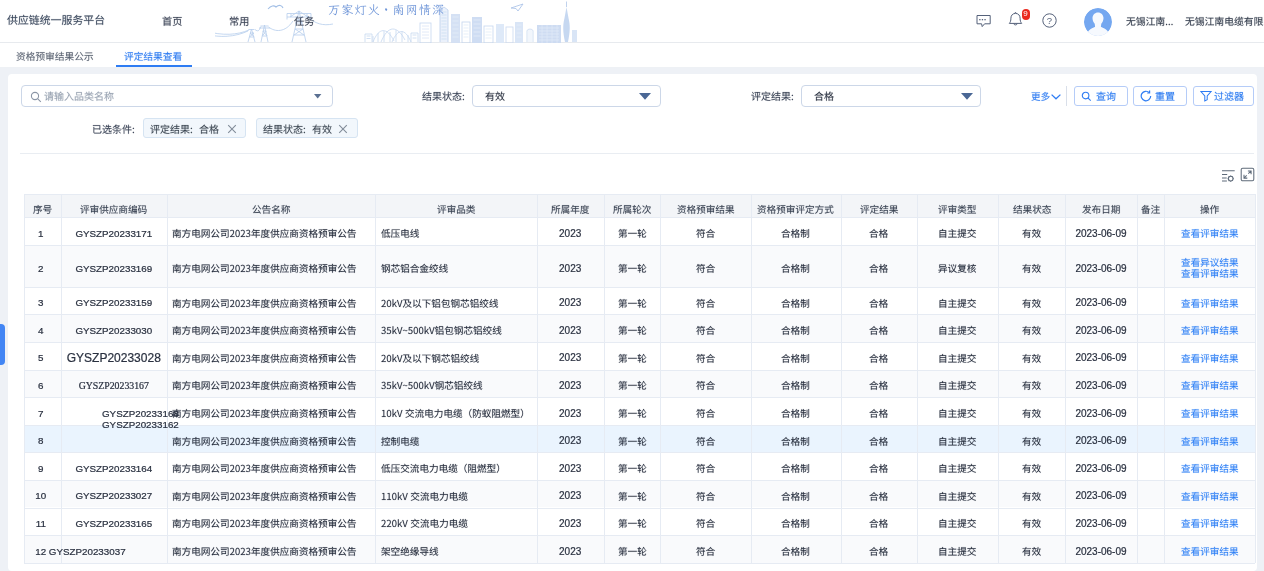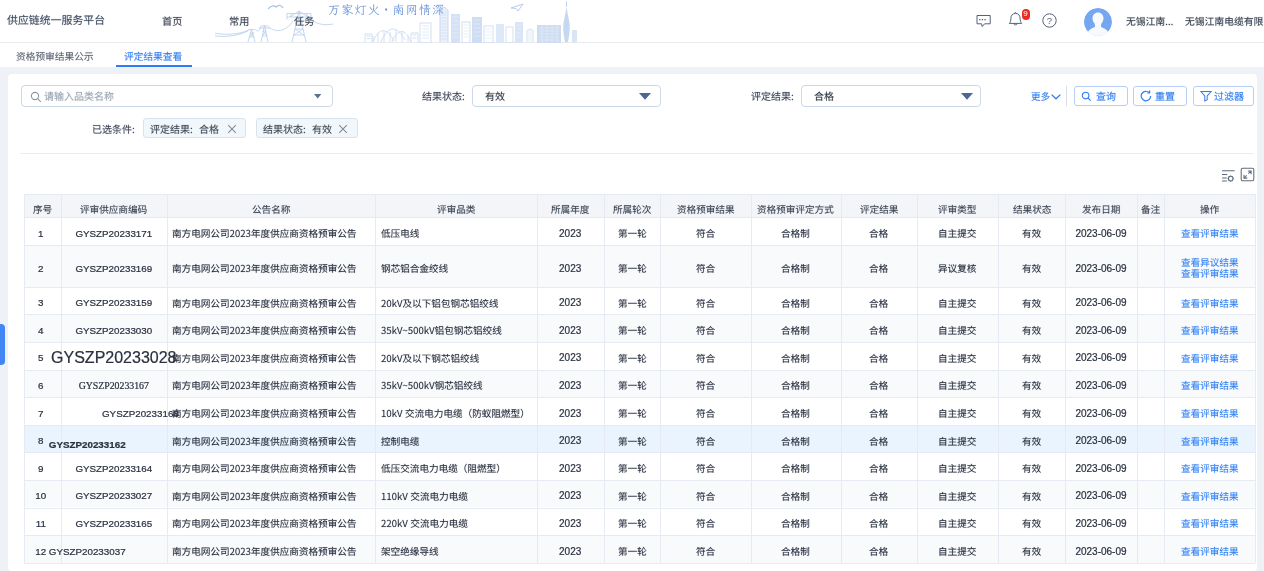--- a/index.html
+++ b/index.html
@@ -992,21 +992,21 @@
       <use href="#s39" y="14"></use>
     </svg>
     <svg style="position:absolute;left:1022.2px;top:320.1px;fill:#2a3140;stroke:#2a3140;stroke-width:14;z-index:4;overflow:visible" width="21" height="19">
       <use href="#s40" y="14"></use>
     </svg>
     <div style="position:absolute;left:1036.0px;top:322.8px;width:130px;height:16px;line-height:16px;font-size:10px;color:#2a3140;text-align:center;font-weight:normal;-webkit-text-stroke:0.22px;z-index:4;font-family:'Liberation Sans',sans-serif">2023-06-09</div>
     <svg style="position:absolute;left:1180.7px;top:320.1px;fill:#3282f6;stroke:#3282f6;stroke-width:14;z-index:4;overflow:visible" width="59" height="19">
       <use href="#s41" y="14"></use>
     </svg>
     <div style="position:absolute;left:-24.2px;top:350.4px;width:130px;height:16px;line-height:16px;font-size:9.8px;color:#2a3140;text-align:center;font-weight:normal;-webkit-text-stroke:0.22px;z-index:4;font-family:'Liberation Sans',sans-serif">5</div>
-    <div style="position:absolute;left:48.8px;top:350.4px;width:130px;height:16px;line-height:16px;font-size:16px;color:#2a3140;text-align:center;font-weight:normal;-webkit-text-stroke:0.22px;z-index:4;font-family:'Liberation Sans',sans-serif">GYSZP20233028</div>
+    <div style="position:absolute;left:48.8px;top:350.4px;width:130px;height:16px;line-height:16px;font-size:12px;color:#2a3140;text-align:center;font-weight:normal;-webkit-text-stroke:0.22px;z-index:4;font-family:'Liberation Sans',sans-serif">GYSZP20233028</div>
     <svg style="position:absolute;left:172.3px;top:347.7px;fill:#2a3140;stroke:#2a3140;stroke-width:14;z-index:4;overflow:visible" width="186" height="19">
       <use href="#s33" y="14"></use>
     </svg>
     <svg style="position:absolute;left:381.4px;top:347.7px;fill:#2a3140;stroke:#2a3140;stroke-width:14;z-index:4;overflow:visible" width="100" height="19">
       <use href="#s47" y="14"></use>
     </svg>
     <div style="position:absolute;left:505.2px;top:350.4px;width:130px;height:16px;line-height:16px;font-size:10px;color:#2a3140;text-align:center;font-weight:normal;-webkit-text-stroke:0.22px;z-index:4;font-family:'Liberation Sans',sans-serif">2023</div>
     <svg style="position:absolute;left:617.6px;top:347.7px;fill:#2a3140;stroke:#2a3140;stroke-width:14;z-index:4;overflow:visible" width="30" height="19">
       <use href="#s35" y="14"></use>
     </svg>
@@ -1085,21 +1085,21 @@
       <use href="#s39" y="14"></use>
     </svg>
     <svg style="position:absolute;left:1022.2px;top:402.9px;fill:#2a3140;stroke:#2a3140;stroke-width:14;z-index:4;overflow:visible" width="21" height="19">
       <use href="#s40" y="14"></use>
     </svg>
     <div style="position:absolute;left:1036.0px;top:405.6px;width:130px;height:16px;line-height:16px;font-size:10px;color:#2a3140;text-align:center;font-weight:normal;-webkit-text-stroke:0.22px;z-index:4;font-family:'Liberation Sans',sans-serif">2023-06-09</div>
     <svg style="position:absolute;left:1180.7px;top:402.9px;fill:#3282f6;stroke:#3282f6;stroke-width:14;z-index:4;overflow:visible" width="59" height="19">
       <use href="#s41" y="14"></use>
     </svg>
     <div style="position:absolute;left:-24.2px;top:433.2px;width:130px;height:16px;line-height:16px;font-size:9.8px;color:#2a3140;text-align:center;font-weight:normal;-webkit-text-stroke:0.22px;z-index:4;font-family:'Liberation Sans',sans-serif">8</div>
-    <div style="position:absolute;left:48.8px;top:437px;width:130px;height:16px;line-height:16px;font-size:9.8px;color:#2a3140;text-align:left;font-weight:bold;-webkit-text-stroke:0.22px;z-index:4;font-family:'Liberation Sans',sans-serif">GYSZP20233162</div>
+    <div style="position:absolute;left:48.8px;top:417px;width:130px;height:16px;line-height:16px;font-size:9.8px;color:#2a3140;text-align:right;font-weight:normal;-webkit-text-stroke:0.22px;z-index:4;font-family:'Liberation Sans',sans-serif">GYSZP20233162</div>
     <svg style="position:absolute;left:172.3px;top:430.5px;fill:#2a3140;stroke:#2a3140;stroke-width:14;z-index:4;overflow:visible" width="186" height="19">
       <use href="#s33" y="14"></use>
     </svg>
     <svg style="position:absolute;left:381.4px;top:430.5px;fill:#2a3140;stroke:#2a3140;stroke-width:14;z-index:4;overflow:visible" width="40" height="19">
       <use href="#s50" y="14"></use>
     </svg>
     <div style="position:absolute;left:505.2px;top:433.2px;width:130px;height:16px;line-height:16px;font-size:10px;color:#2a3140;text-align:center;font-weight:normal;-webkit-text-stroke:0.22px;z-index:4;font-family:'Liberation Sans',sans-serif">2023</div>
     <svg style="position:absolute;left:617.6px;top:430.5px;fill:#2a3140;stroke:#2a3140;stroke-width:14;z-index:4;overflow:visible" width="30" height="19">
       <use href="#s35" y="14"></use>
     </svg>

